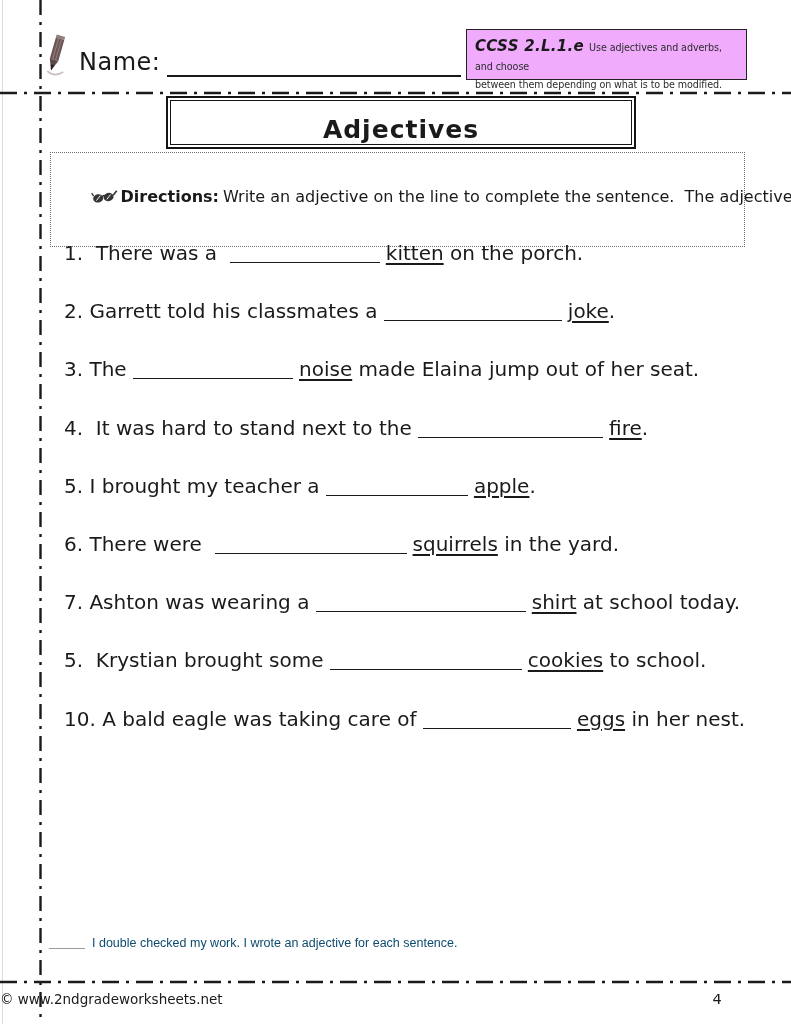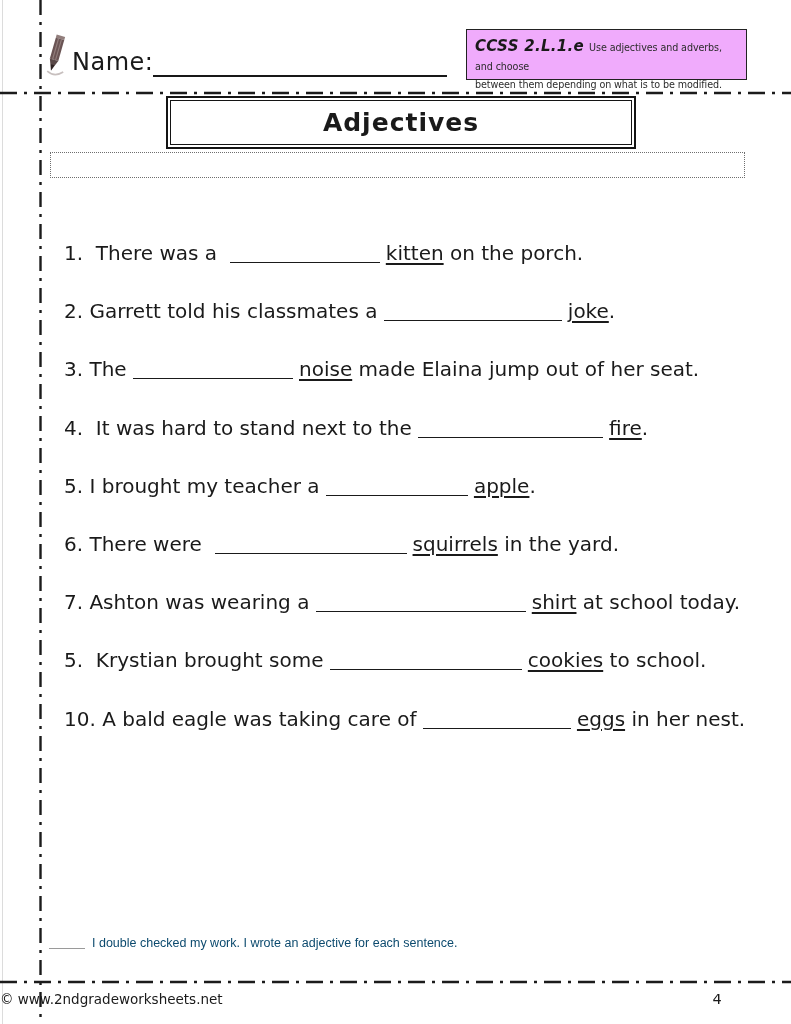--- a/index.html
+++ b/index.html
@@ -8,37 +8,37 @@
     width:791px;height:1024px;
     background:#ffffff;
     overflow:hidden;
     font-family:"DejaVu Sans",sans-serif;
     color:#1a1a1a;
   }
   .edge-shade{position:absolute;left:2px;top:0;width:1px;height:100%;background:#dcdcdc;}
   .cuts{position:absolute;left:0;top:0;pointer-events:none;}
 
   
-  .name-row{position:absolute;left:44px;top:32px;display:flex;align-items:flex-end;}
+  .name-row{position:absolute;left:44px;top:32px;display:flex;align-items:flex-end;gap:7px;}
   .pencil{margin-right:4px;margin-bottom:-4px;}
   .name-label{font-size:24px;letter-spacing:.5px;line-height:1;padding-bottom:2px;}
   .fill-line{display:inline-block;width:294px;border-bottom:2px solid #181818;transform:translateY(1px);}
 
   
   .ccss-box{position:absolute;left:466px;top:29px;width:281px;height:51px;box-sizing:border-box;
     border:1px solid #222;padding:6px 8px 4px 8px;background:#f0abfc;}
   .ccss-code{font-size:15px;font-style:italic;font-weight:600;letter-spacing:.3px;margin-right:5px;}
   .ccss-small{font-size:9.6px;color:#2c2c2c;letter-spacing:-.1px;}
   .ccss-line2{margin-top:5px;}
 
   
   .title-box{position:absolute;left:166px;top:96px;width:470px;height:53px;box-sizing:border-box;
     border:2px solid #141414;background:#fff;}
   .title-inner{border:1px solid #141414;margin:2px;height:calc(100% - 6px);
-    display:flex;align-items:center;justify-content:center;}
+    display:flex;align-items:flex-end;justify-content:center;}
   .title-text{font-size:25px;font-weight:700;letter-spacing:1px;}
 
   
   .directions-box{position:absolute;left:50px;top:152px;width:695px;box-sizing:border-box;
     border:1px dotted #6f6f6f;padding:9px 11px 15px 9px;background:#fff;}
   .dir-line{font-size:16px;line-height:23px;white-space:pre;}
   .dir-label{font-weight:700;margin-right:4px;}
   .glasses{vertical-align:-3px;margin-right:3px;}
 
   
@@ -94,20 +94,31 @@
     <div class="ccss-small ccss-line2">between them depending on what is to be modified.</div>
   </div>
 
   <div class="title-box">
     <div class="title-inner">
       <span class="title-text">Adjectives</span>
     </div>
   </div>
 
   <div class="directions-box">
+    <div class="dir-line">
+      <svg class="glasses" width="27" height="16" viewBox="0 0 30 16">
+        <ellipse cx="8" cy="9.5" rx="5.6" ry="4.6" fill="#353535" transform="rotate(-12 8 9.5)"></ellipse>
+        <ellipse cx="19.5" cy="8" rx="5.6" ry="4.6" fill="#353535" transform="rotate(-12 19.5 8)"></ellipse>
+        <path d="M12.8 7.6 Q14.2 5.4 15.6 6.8" stroke="#353535" stroke-width="1.6" fill="none"></path>
+        <path d="M24.6 6 L28.6 1" stroke="#353535" stroke-width="1.8" fill="none"></path>
+        <path d="M3 7 L.8 3.6" stroke="#353535" stroke-width="1.5" fill="none"></path>
+        <path d="M6 12 L10.4 6.4" stroke="#ffffff" stroke-width="1.1"></path>
+        <path d="M17.6 10.6 L21.8 5.2" stroke="#ffffff" stroke-width="1.1"></path>
+      </svg><span class="dir-label">Directions:</span><span>Write an adjective on the line to complete the sentence.  The adjective</span>
+    </div>
   </div>
 
   <div class="sentence-list">
     <div class="sentence"><span class="stext">1.  There was a  </span><span class="answer-blank" style="width: 150px;"></span><span class="noun">kitten</span><span class="stext"> on the porch.</span></div>
 
     <div class="sentence"><span class="stext">2. Garrett told his classmates a </span><span class="answer-blank" style="width: 178px;"></span><span class="noun">joke</span><span class="stext">.</span></div>
 
     <div class="sentence"><span class="stext">3. The </span><span class="answer-blank" style="width: 160px;"></span><span class="noun">noise</span><span class="stext"> made Elaina jump out of her seat.</span></div>
 
     <div class="sentence"><span class="stext">4.  It was hard to stand next to the </span><span class="answer-blank" style="width: 185px;"></span><span class="noun">fire</span><span class="stext">.</span></div>

